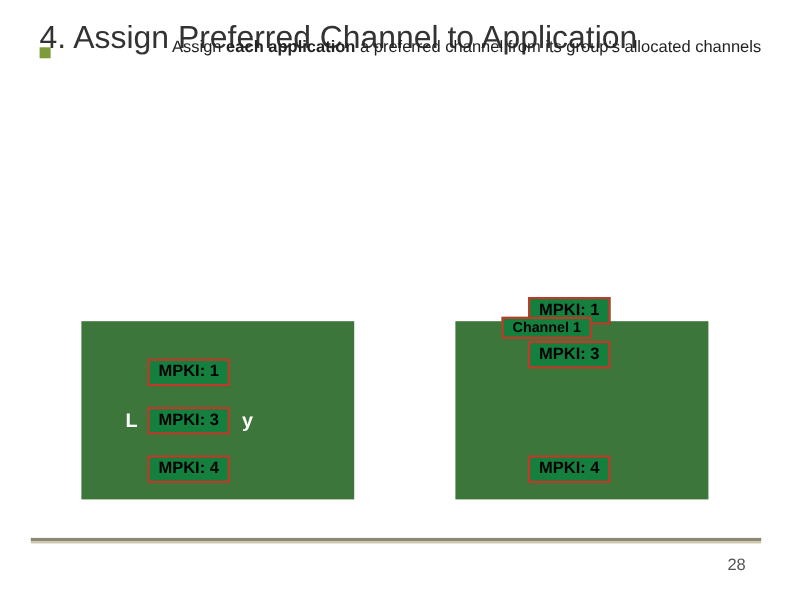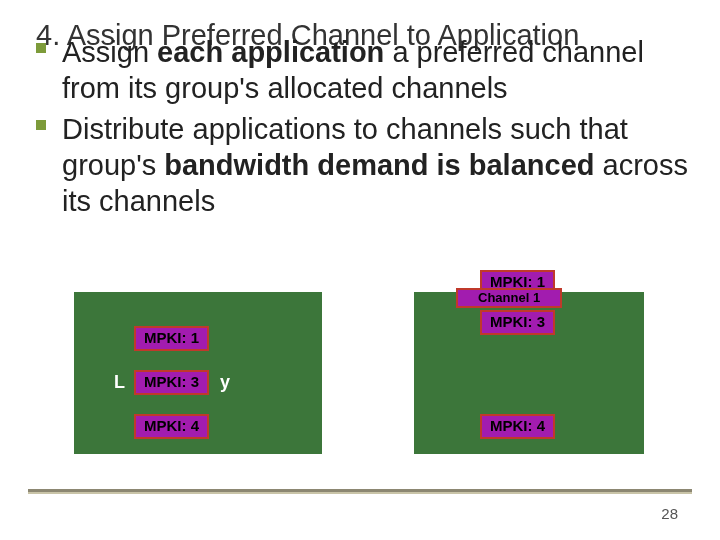--- a/index.html
+++ b/index.html
@@ -19,23 +19,24 @@
     padding: 18px 28px 18px 36px;
   }
   .title {
     font-size: 29px;
     line-height: 1.18;
     color: #333;
     font-weight: 400;
   }
   .body-text {
     margin-top: -18px; 
-    font-size: 29px;
+    font-size: 15px;
     line-height: 1.25;
     color: #222;
+    text-align: right;
   }
   ul.bullets {
     list-style: none;
     padding: 0;
     margin: 0;
   }
   ul.bullets > li {
     position: relative;
     padding-left: 26px;
     margin: 0 0 4px 0;
@@ -68,21 +69,21 @@
     height: 162px;
   }
   .green-box.right {
     left: 340px;
     width: 230px;
     top: 0;
     height: 162px;
   }
   .badge {
     position: absolute;
-    background: #a21caf;
+    background: #15803d;
     border: 2.5px solid #c0392b;
     color: #000;
     font-size: 15px;
     font-weight: 700;
     padding: 2px 8px 2px 8px;
     line-height: 1.1;
     white-space: nowrap;
   }
   .side-letter {
     position: absolute;
@@ -91,21 +92,21 @@
     font-weight: 700;
   }
   
   .b-l1 { top: 34px; left: 60px; }
   .b-l2 { top: 78px; left: 60px; }
   .b-l3 { top: 122px; left: 60px; }
   .letL { top: 80px; left: 40px; }
   .letR { top: 80px; left: 146px; }
   
   .b-r1 { top: -22px; left: 66px; }
-  .b-r1b { top: -4px; left: 42px; font-size: 13px; padding: 1px 20px; }
+  .b-r1b { top: -4px; left: 42px; font-size: 13px; padding: 1px 8px; }
   .b-r2 { top: 18px; left: 66px; }
   .b-r3 { top: 122px; left: 66px; }
   .hr {
     position: absolute;
     left: 28px;
     right: 28px;
     bottom: 46px;
     height: 0;
     border-top: 3px solid #8c8772;
     border-bottom: 2px solid #c9c4a8;
@@ -123,23 +124,20 @@
 
 <div class="slide">
 
   <div class="title">4. Assign Preferred Channel to Application</div>
 
   <div class="body-text">
     <ul class="bullets">
       <li>
         <span>Assign </span><span class="strong">each application</span><span> a preferred channel from its group's allocated channels</span>
       </li>
-      <li>
-        <span>Distribute applications to channels such that group's </span><span class="strong">bandwidth demand is balanced</span><span> across its channels</span>
-      </li>
     </ul>
   </div>
 
   <div class="box-area">
 
     <div class="green-box left">
       <span class="side-letter letL">L</span>
       <span class="side-letter letR">y</span>
       <div class="badge b-l1">MPKI: 1</div>
       <div class="badge b-l2">MPKI: 3</div>

